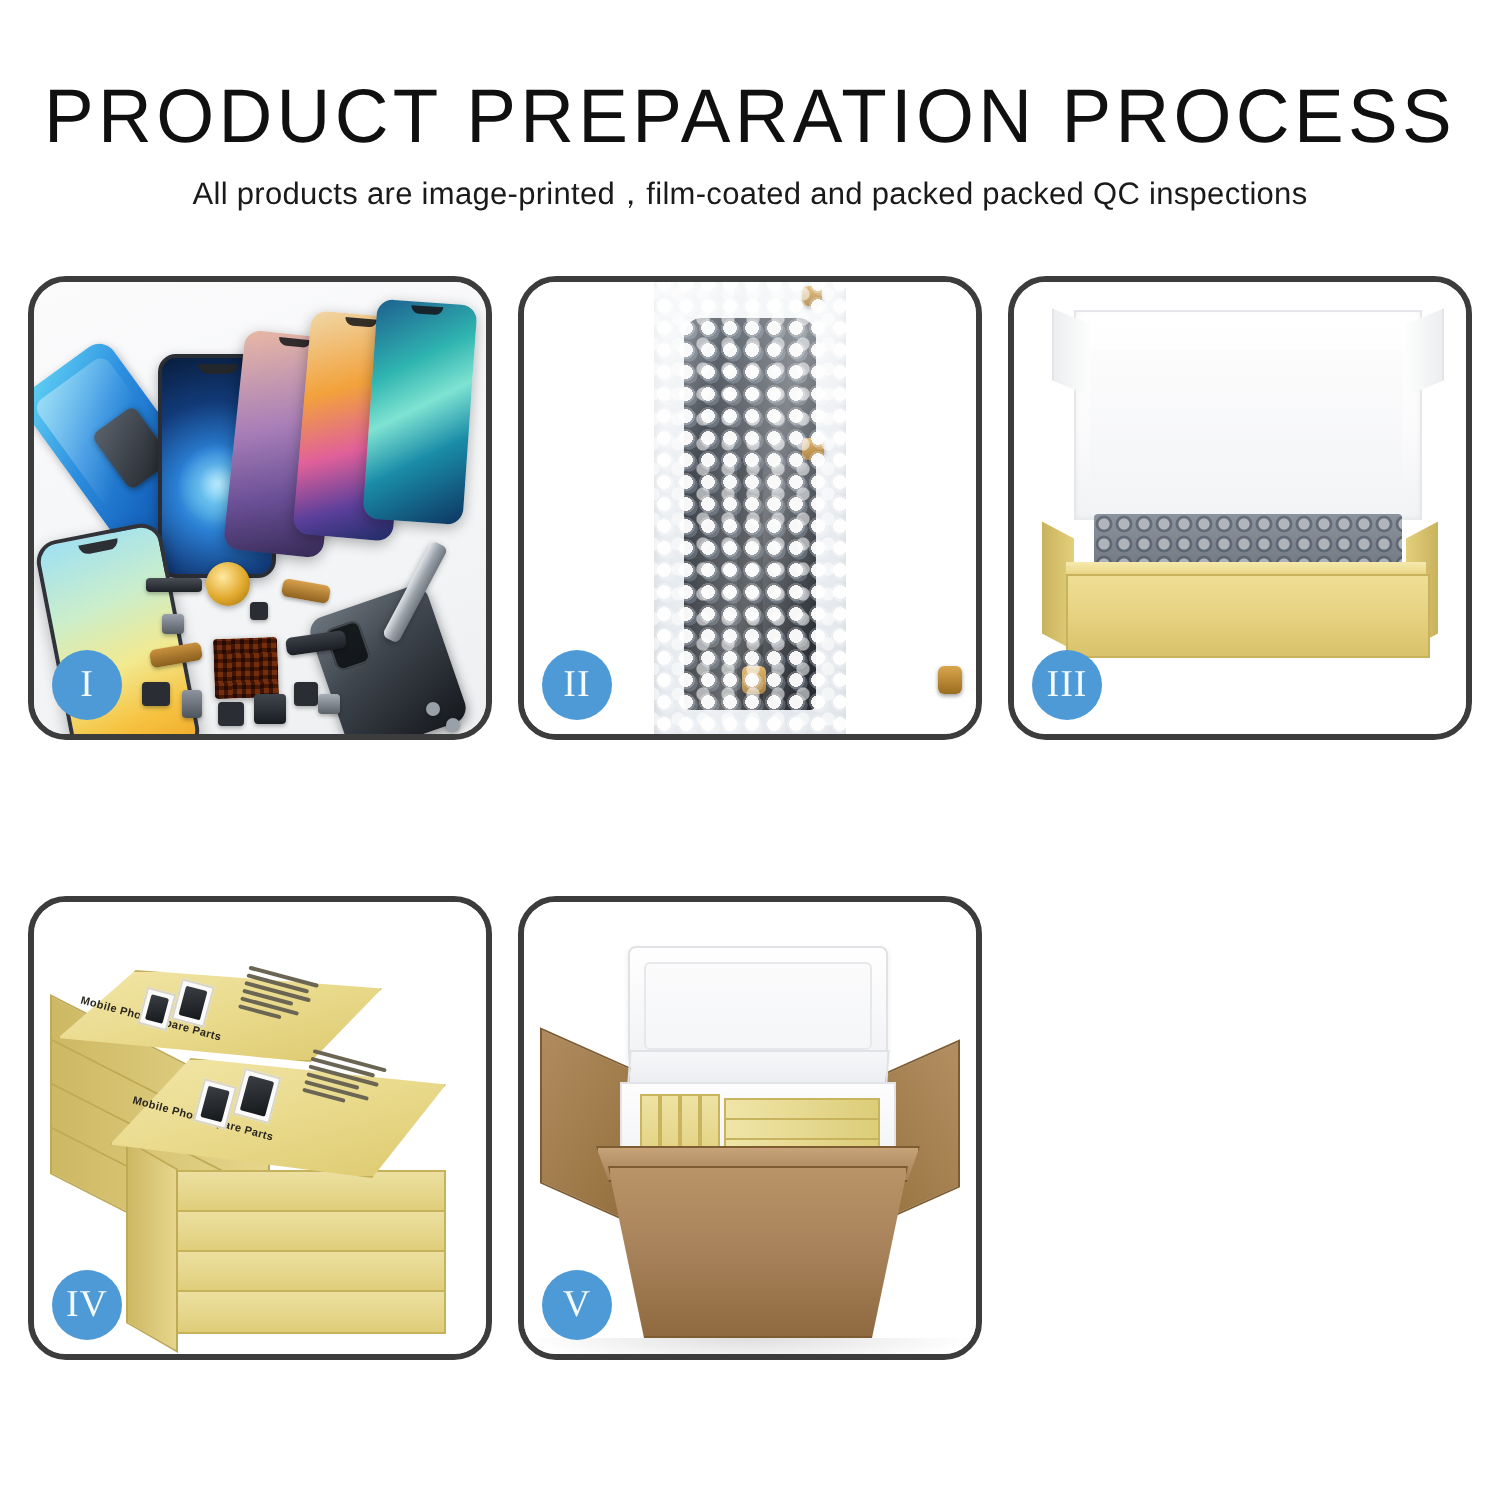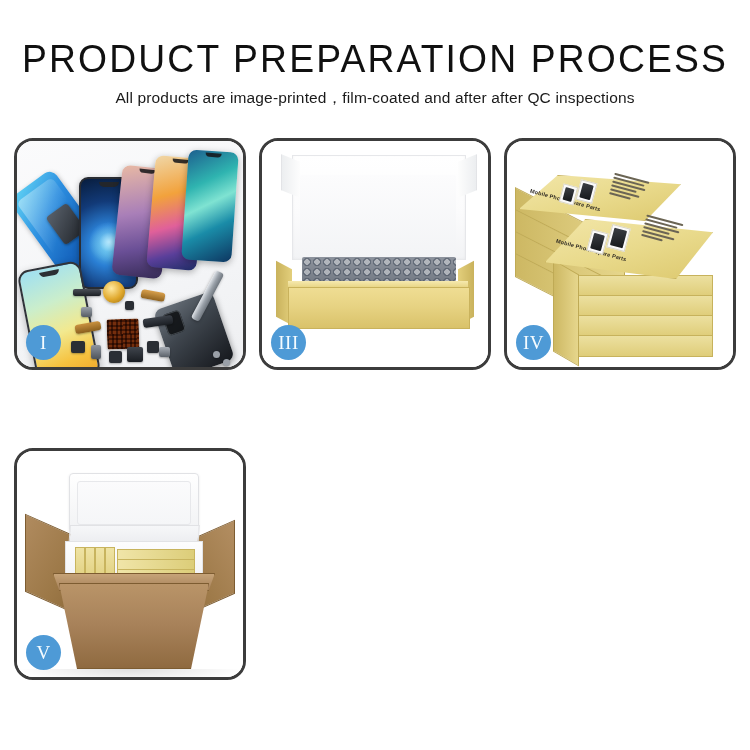--- a/index.html
+++ b/index.html
@@ -383,21 +383,21 @@
     background:radial-gradient(ellipse at 50% 0,rgba(0,0,0,.13),rgba(0,0,0,0) 70%);
   }
 </style>
 </head>
 <body>
 
 <div class="page">
 
   <div class="header">
     <div class="title">PRODUCT PREPARATION PROCESS</div>
-    <div class="subtitle">All products are image-printed，film-coated and after after QC inspections</div>
+    <div class="subtitle">All products are image-printed，film-coated and packed packed QC inspections</div>
   </div>
 
   <div class="grid">
 
     <div class="panel">
       <div class="stage p1">
         <div class="adh"></div>
         <div class="adh-chip"></div>
         <div class="glass">
           <div class="glass-burst"></div>
@@ -421,20 +421,36 @@
         <div class="pt c6"></div>
         <div class="pt c7"></div>
         <div class="pt c8"></div>
         <div class="pt s1"></div>
         <div class="pt s2"></div>
         <div class="tool"></div>
       </div>
       <div class="badge">I</div>
     </div>
 
+    <div class="panel">
+      <div class="stage p2">
+        <div class="bag">
+          <div class="darkpart"></div>
+          <div class="cablerun"></div>
+          <div class="conn k3"></div>
+          <div class="conn k4"></div>
+          <div class="conn k1"></div>
+          <div class="conn k2"></div>
+          <div class="bubbles"></div>
+          <div class="bubbles2"></div>
+          <div class="bagsheen"></div>
+        </div>
+      </div>
+      <div class="badge">II</div>
+    </div>
 
     <div class="panel">
       <div class="stage p3">
         <div class="b3-lid"></div>
         <div class="b3-foam"></div>
         <div class="b3-bubble"></div>
         <div class="b3-side"></div>
         <div class="b3-side-r"></div>
         <div class="b3-rim"></div>
         <div class="b3-front"></div>

